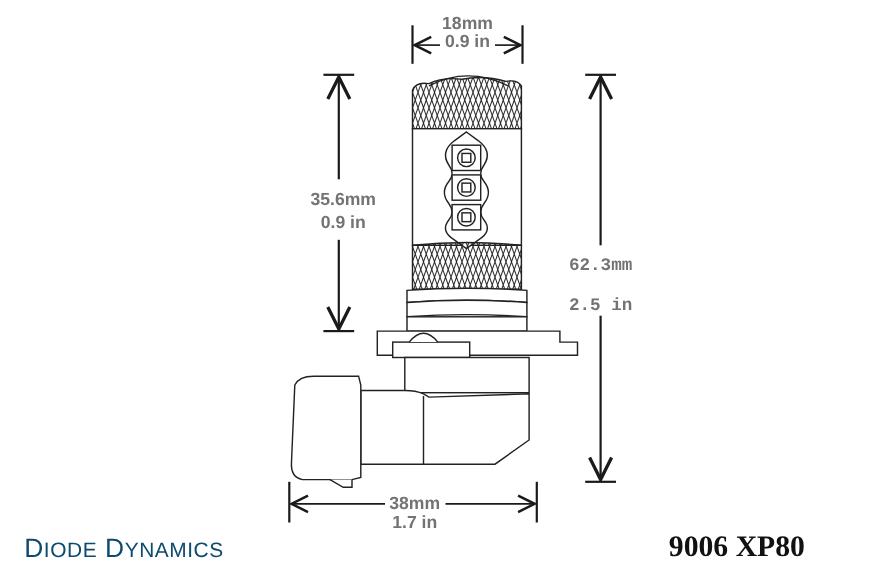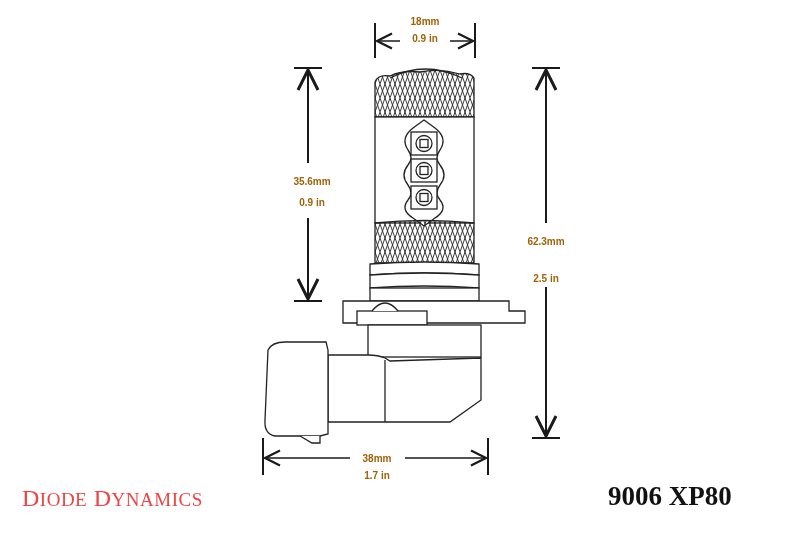--- a/index.html
+++ b/index.html
@@ -1,19 +1,19 @@
 <!DOCTYPE html>
 <html><head>
 <meta charset="utf-8">
 <style>
   html, body { margin: 0; padding: 0; background: #ffffff; }
   body { width: 800px; height: 533px; position: relative; overflow: hidden; font-family: "Liberation Sans", sans-serif; }
   #diagram { position: absolute; left: 0; top: 0; }
-  .dim-label { position: absolute; font-family: "Liberation Sans", sans-serif; font-weight: bold; font-size: 10px; color: #a16207; text-align: center; line-height: 17px; background: #fff; }
-  .brand { position: absolute; left: 22px; top: 485px; font-family: Liberation Serif, serif; font-size: 24px; color: #ef4444; letter-spacing: 0.5px; }
+  .dim-label { position: absolute; font-family: "Liberation Sans", sans-serif; font-weight: bold; font-size: 16px; color: #737373; text-align: center; line-height: 17px; background: #fff; }
+  .brand { position: absolute; left: 22px; top: 485px; font-family: Liberation Sans, sans-serif; font-size: 24px; color: #0c4a6e; letter-spacing: 0.5px; }
   .brand .big { font-size: 24px; }
   .brand .sc { font-size: 19px; }
   .model { position: absolute; left: 608px; top: 481px; font-family: Liberation Serif, serif; font-weight: bold; font-size: 27px; color: #111; }
 </style>
 </head>
 <body>
 
 <svg id="diagram" width="800" height="533" viewBox="0 0 800 533" xmlns="http://www.w3.org/2000/svg">
   <defs>
     <pattern id="knurl" patternUnits="userSpaceOnUse" width="10" height="14">
@@ -107,21 +107,21 @@
 <div class="dim-label" style="left:395px;top:13px;width:60px;background:transparent;">
   <div>18mm</div>
   <div>0.9 in</div>
 </div>
 
 <div class="dim-label" style="left:276px;top:173px;width:72px;">
   <div>35.6mm</div>
   <div style="margin-top:4px;">0.9 in</div>
 </div>
 
-<div class="dim-label" style="left:510px;top:233px;width:72px;">
+<div class="dim-label" style="left:510px;top:233px;width:72px;font-family:Liberation Mono, monospace;">
   <div>62.3mm</div>
   <div style="margin-top:20px;">2.5 in</div>
 </div>
 
 <div class="dim-label" style="left:347px;top:450px;width:60px;background:transparent;">
   <div>38mm</div>
   <div>1.7 in</div>
 </div>
 
 <div class="brand">

